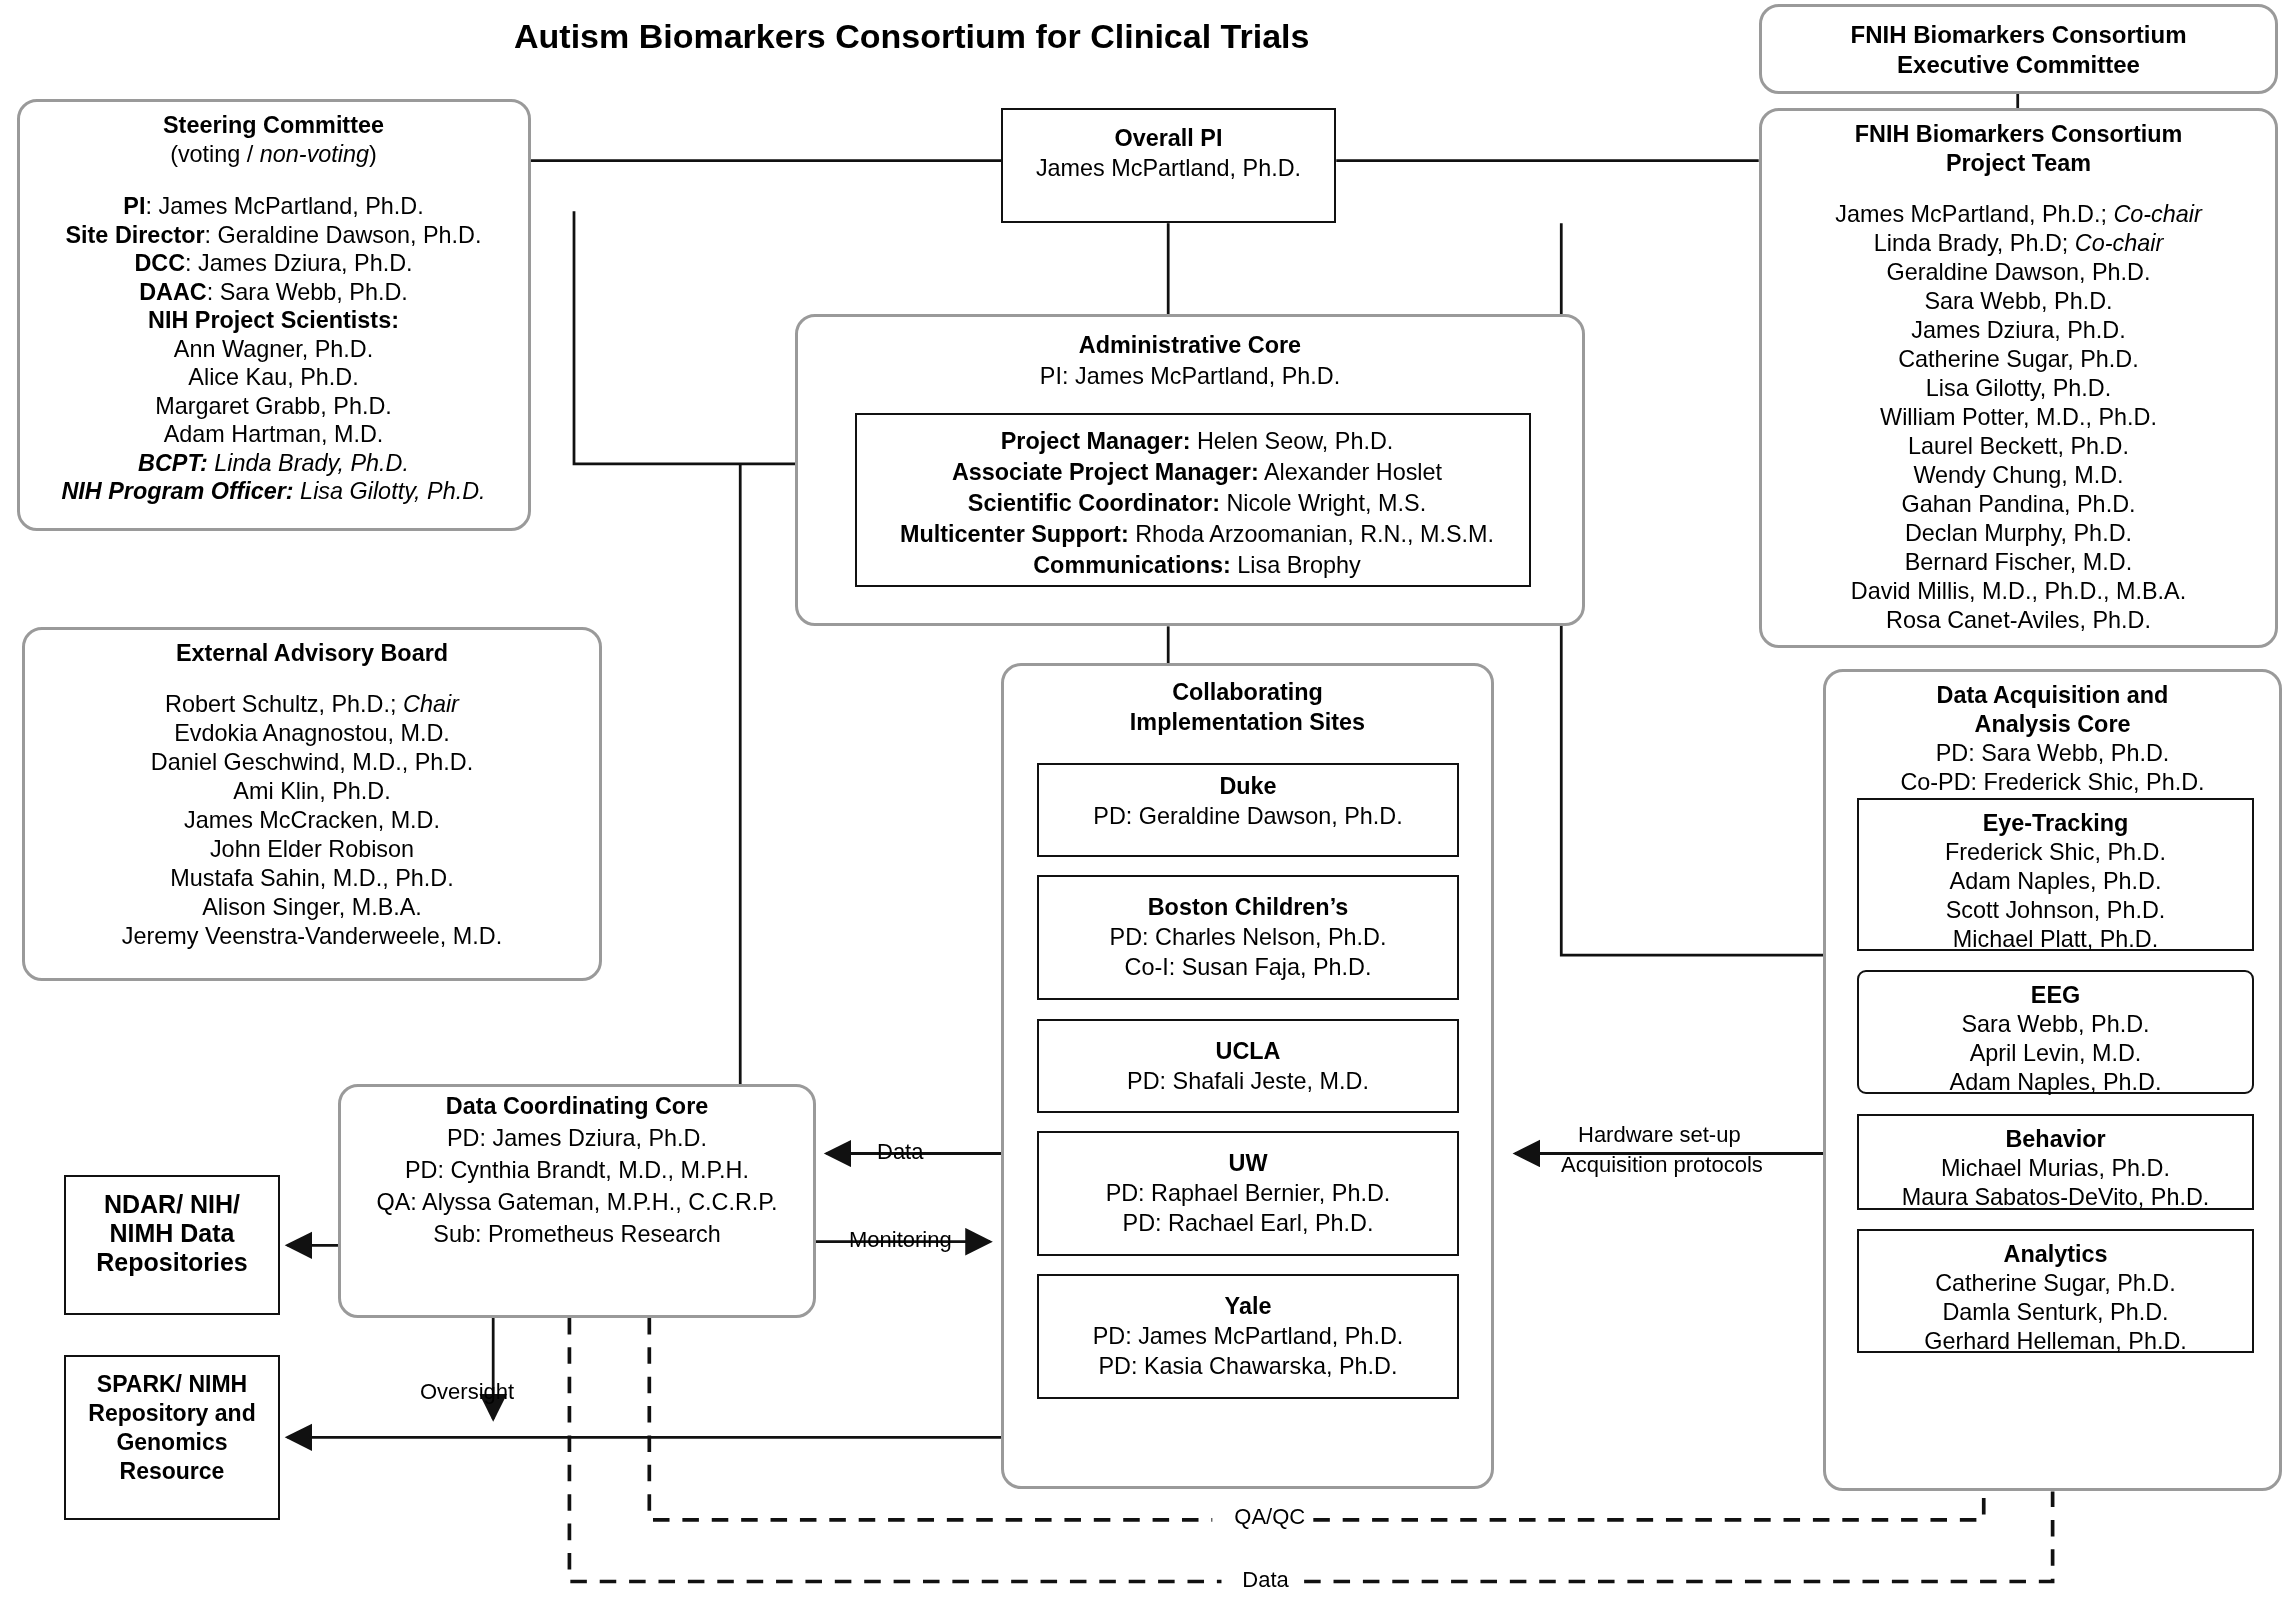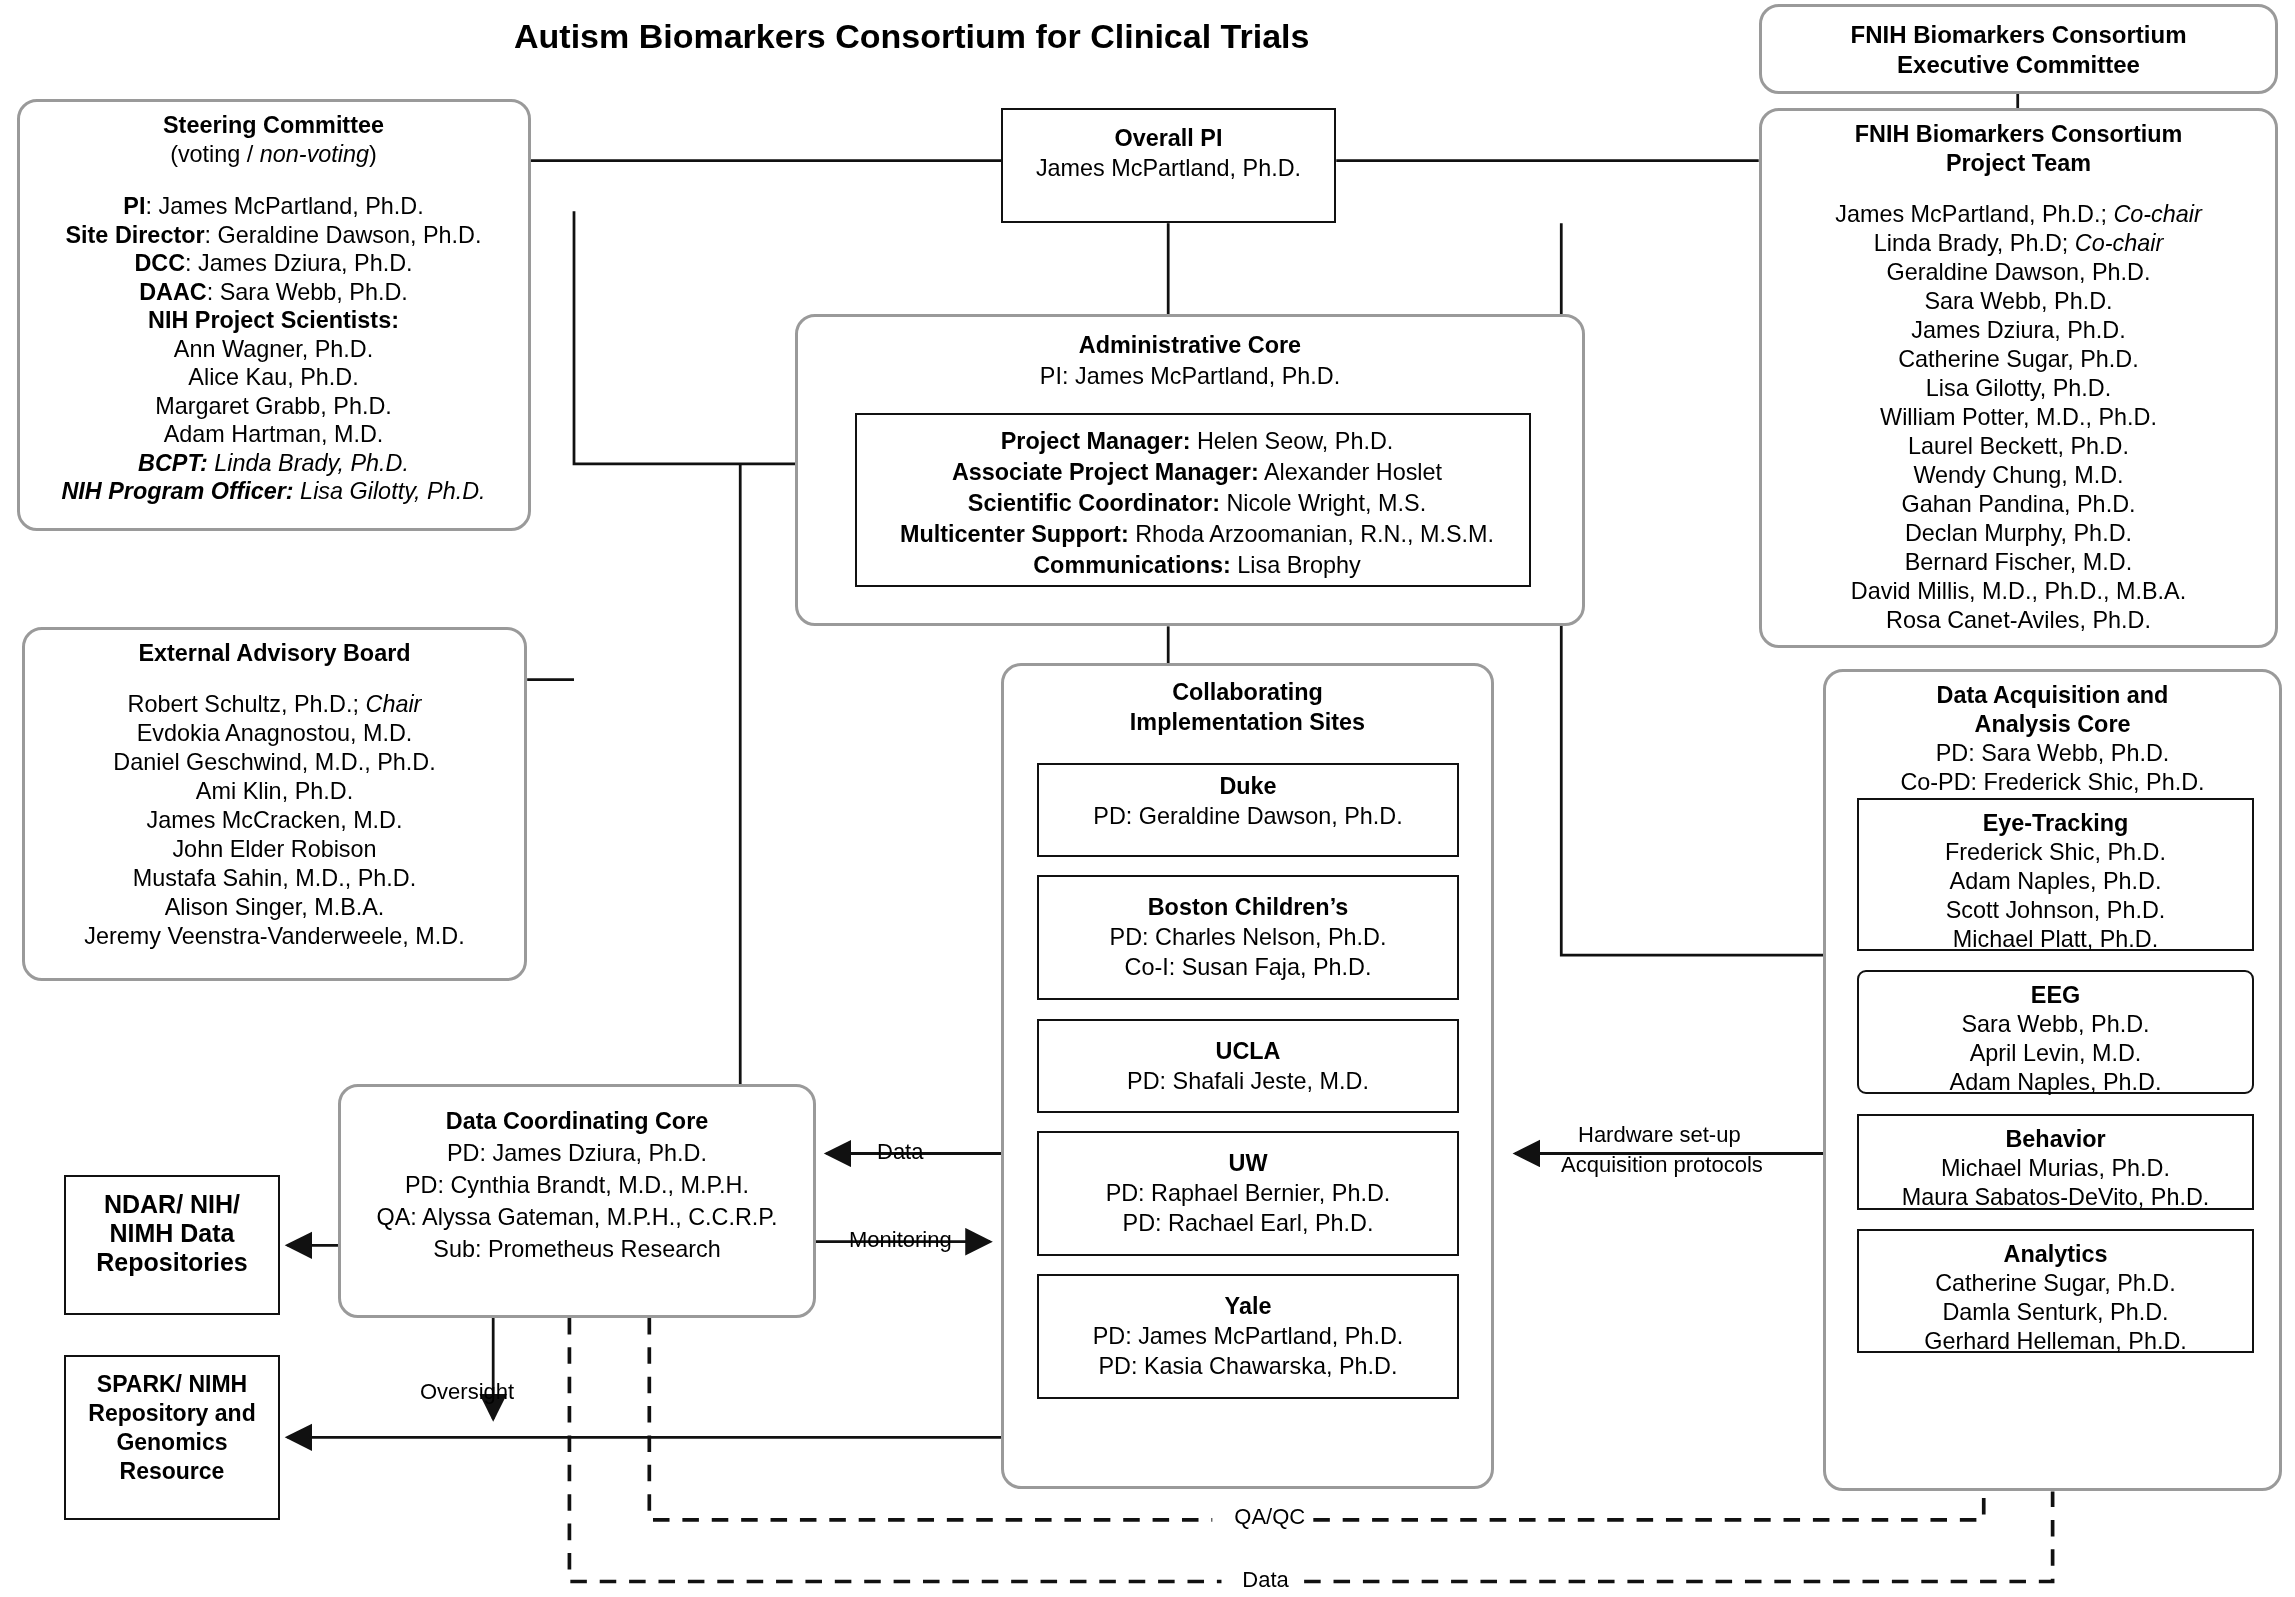--- a/index.html
+++ b/index.html
@@ -36,28 +36,28 @@
   .tline{display:block;white-space:nowrap;}
 
   
   #doc-title{
     position:absolute;left:514px;top:16.5px;width:1212px;
     font-size:34px;font-weight:bold;letter-spacing:0px;
   }
 
   
   #box-steering{left:16.5px;top:99px;width:514px;height:432px;padding-top:9.2px;font-size:23.4px;line-height:28.5px;}
-  #box-eab{left:22px;top:627px;width:505px;height:354px;padding-top:9.2px;font-size:23.4px;line-height:29px;}
+  #box-eab{left:22px;top:627px;width:580px;height:354px;padding-top:9.2px;font-size:23.4px;line-height:29px;}
   #box-overallpi{left:1001px;top:108px;width:335px;height:115px;padding-top:13px;font-size:23.4px;line-height:30px;border-radius:0;border:2.8px solid #111;}
   #box-fnih-exec{left:1759px;top:3.7px;width:519px;height:90px;padding-top:13px;font-size:24px;line-height:30px;}
   #box-fnih-team{left:1759px;top:108px;width:519px;height:540px;padding-top:9.2px;font-size:23.4px;line-height:29px;}
   #box-admin{left:795px;top:314px;width:790px;height:312px;padding-top:13px;font-size:23.4px;line-height:31px;}
   #box-sites{left:1001px;top:663px;width:493px;height:826px;padding-top:11px;font-size:23.4px;line-height:30px;}
   #box-daac{left:1823px;top:669px;width:459px;height:822px;padding-top:9.2px;font-size:23.4px;line-height:29px;}
-  #box-dcc{left:338px;top:1084px;width:478px;height:234px;padding-top:18px;font-size:23.4px;line-height:32px;}
+  #box-dcc{left:338px;top:1084px;width:478px;height:234px;padding-top:3px;font-size:23.4px;line-height:32px;}
   #box-ndar{left:64px;top:1175px;width:216px;height:140px;padding-top:13px;font-size:25px;line-height:29px;font-weight:bold;}
   #box-spark{left:64px;top:1355px;width:216px;height:165px;padding-top:13px;font-size:23px;line-height:29px;font-weight:bold;}
 
   .admin-inner{position:absolute;left:57px;top:96px;width:676px;height:174px;padding-top:11px;font-size:23.4px;line-height:31px;padding-left:8px;}
 
   .site-inner{position:absolute;left:33px;width:422px;}
   .site-inner .ttl{font-size:23.4px;}
   .site-inner span{display:block;}
 
   .daac-inner{position:absolute;left:31px;width:397px;}

